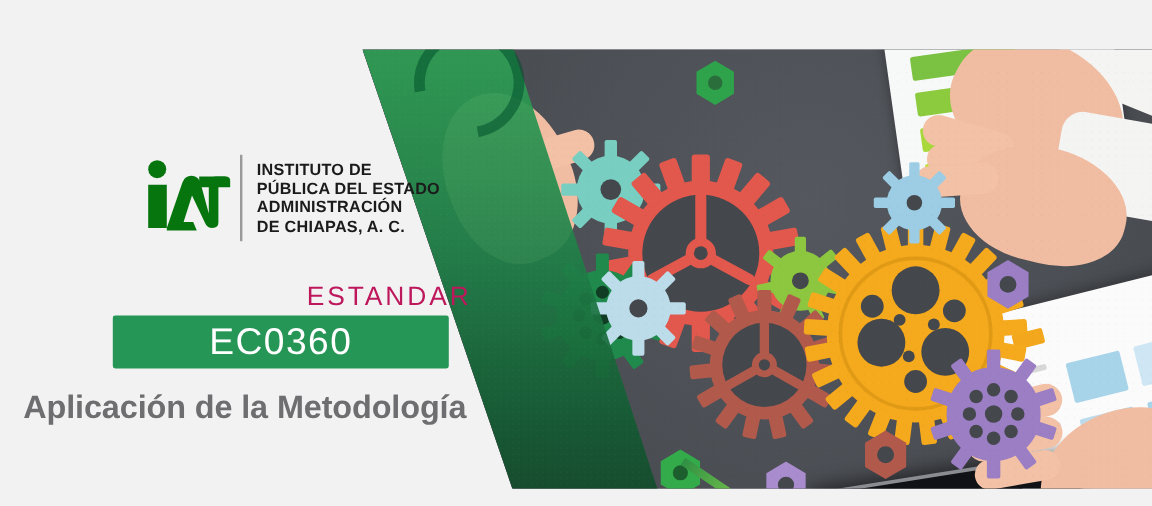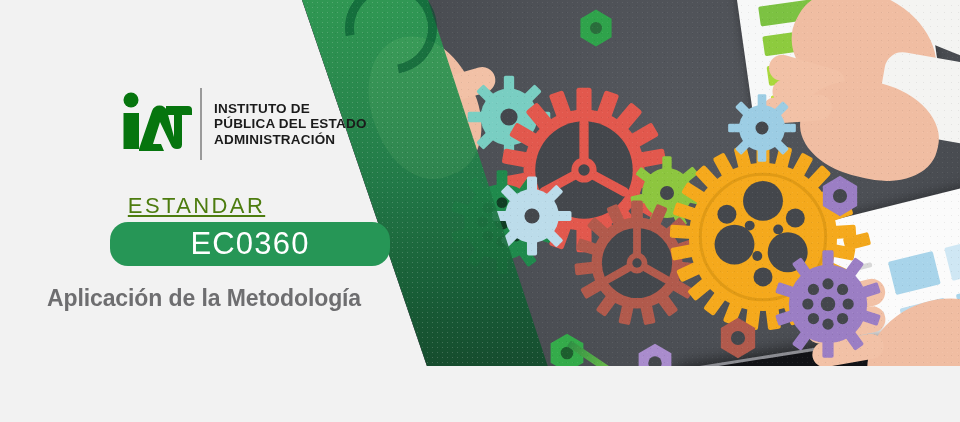--- a/index.html
+++ b/index.html
@@ -1,21 +1,21 @@
 <!DOCTYPE html>
 <html><head>
 <meta charset="utf-8">
 <style>
   html,body{margin:0;padding:0;}
   body{
     width:960px;height:422px;overflow:hidden;
     font-family:"Liberation Sans", sans-serif;
     background:#f2f2f2;
   }
-  .banner{position:relative;width:960px;height:366px;background:#f2f2f2;overflow:hidden;}
+  .banner{position:relative;width:960px;height:366px;background:#f2f2f2;overflow:hidden;margin-top:41px;}
 
   
   .photo{
     position:absolute;top:0;left:0;width:960px;height:422px;
     background:#44474c;
     -webkit-clip-path:polygon(302px 0, 960px 0, 960px 422px, 446px 422px);
     clip-path:polygon(302px 0, 960px 0, 960px 422px, 446px 422px);
     overflow:hidden;
   }
   .desk{
@@ -85,36 +85,36 @@
 
   .logo-row{position:absolute;left:118px;top:88px;display:flex;align-items:center;}
   .logo-mark{width:74px;height:70px;flex:none;}
   .divider{width:2px;height:72px;background:#9a9a9a;margin:0 12px 0 8px;flex:none;}
   .inst{
     font-size:13.5px;line-height:15.5px;font-weight:bold;color:#1b1b1b;
     letter-spacing:.2px;white-space:nowrap;
   }
 
   .estandar{
-    position:absolute;left:0;top:193px;width:393px;text-align:center;
-    font-size:22px;letter-spacing:2.4px;color:#4d7c0f;text-decoration:underline;
+    position:absolute;left:0;top:193px;width:393px;text-align:right;
+    font-size:22px;letter-spacing:2.4px;color:#be185d;
   }
   .badge{
-    position:absolute;left:110px;top:222px;width:280px;height:44px;
-    background:#269656;border-radius:18px;
+    position:absolute;left:94px;top:222px;width:280px;height:44px;
+    background:#269656;border-radius:2px;
     display:flex;align-items:center;justify-content:center;
   }
   .badge span{
     color:#ffffff;font-size:31px;letter-spacing:1.2px;line-height:1;
     padding-bottom:2px;
   }
 
   .title{
     position:absolute;left:16px;top:283px;width:376px;text-align:center;
-    font-size:23px;line-height:30px;font-weight:bold;color:#6e6e70;
+    font-size:27px;line-height:30px;font-weight:bold;color:#6e6e70;
     letter-spacing:-.1px;
   }
 </style>
 </head>
 <body>
 
 <div class="banner">
 
   <div class="photo">
     <div class="desk"></div>
@@ -418,20 +418,21 @@
           <path d="M11 48 h31 v72 h-31 z"></path>
           <path d="M42 120 L68 44 q4-11 15-11 q11 0 15 11 L112 96 V46 q0-12 12-12 h16 v14 h-8 q-4 0-4 5 v58 q0 9-10 9 q-9 0-12-8 L84 66 L70 110 h16 l6 14 h-50 z"></path>
           <path d="M96 34 h44 q8 0 8 8 v10 h-52 z"></path>
         </g>
       </svg>
       <div class="divider"></div>
       <div class="inst">
         <div>INSTITUTO DE</div>
         <div>PÚBLICA DEL ESTADO</div>
         <div>ADMINISTRACIÓN</div>
+        <div>DE CHIAPAS, A. C.</div>
       </div>
     </div>
 
     <div class="estandar">ESTANDAR</div>
 
     <div class="badge">
       <span>EC0360</span>
     </div>
 
     <div class="title">

